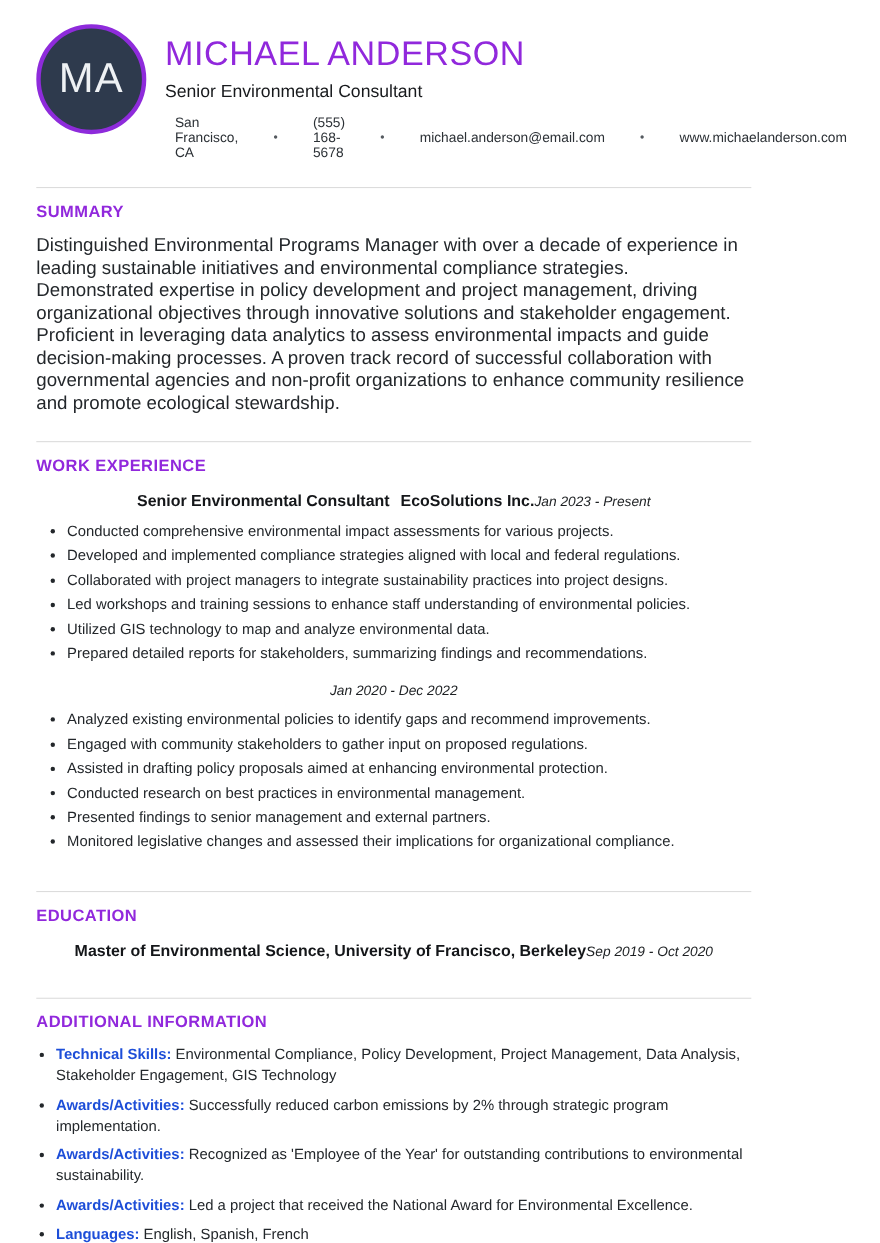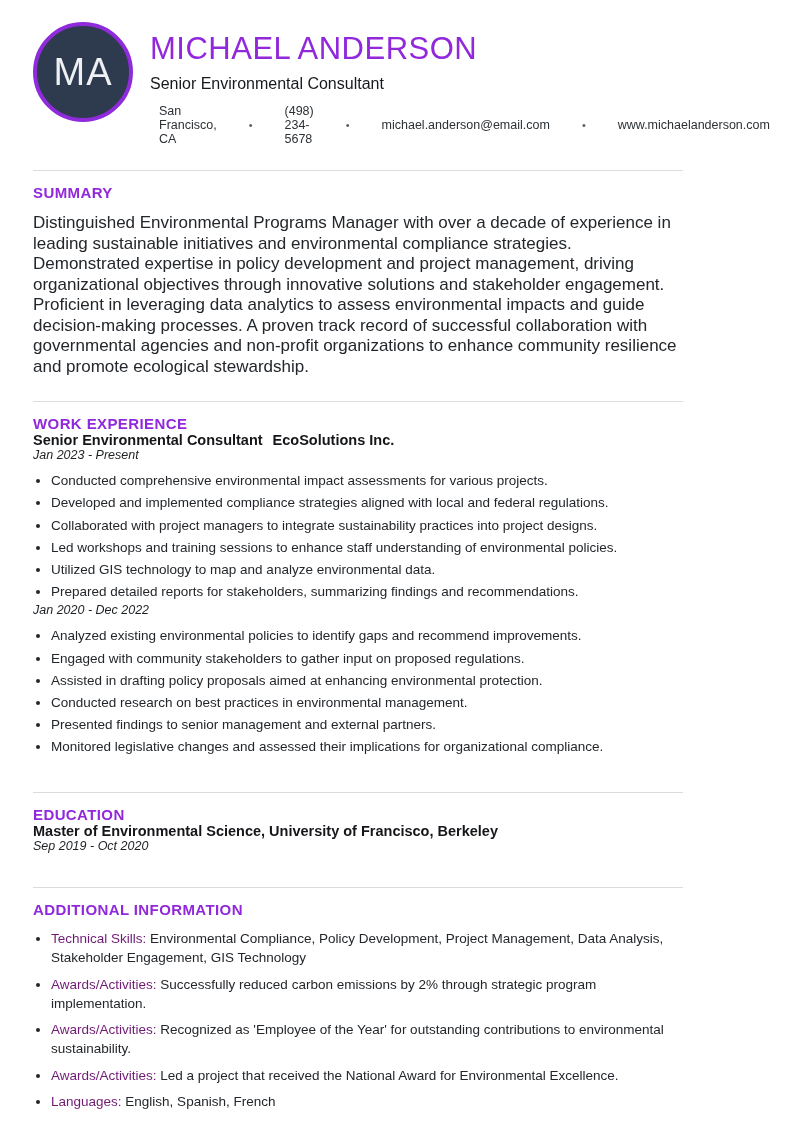--- a/index.html
+++ b/index.html
@@ -70,79 +70,79 @@
   }
   .summary-text {
     margin-top: 12px;
     font-size: 17px;
     line-height: 20.5px;
     color: #23272b;
   }
 
   
   .entry-row {
-    margin-top: 0;
+    margin-top: 16px;
     display: flex;
     justify-content: center;
     align-items: baseline;
-    flex-direction: column;
   }
   .entry-left { font-size: 14.5px; font-weight: 700; color: #141619; }
   .entry-company { margin-left: 10px; }
   .entry-dates {
     font-size: 12.5px;
     font-style: italic;
     color: #1d2023;
     white-space: nowrap;
     flex: 0 0 auto;
   }
   ul.bullets {
     margin-top: 8px;
     padding-left: 18px;
     list-style: disc;
   }
   ul.bullets li {
     font-size: 13.5px;
     line-height: 16px;
     padding: 3.1px 0;
     color: #23272b;
+    margin-left: 10px;
   }
 
   
   ul.addl {
     margin-top: 11px;
     padding-left: 18px;
     list-style: disc;
   }
   ul.addl li {
     font-size: 13.5px;
     line-height: 19px;
     margin-bottom: 7.5px;
     color: #23272b;
   }
-  .addl-label { font-weight: 400; color: #701a75; }
+  .addl-label { font-weight: 700; color: #1d4ed8; }
 
   .spacer-lg { height: 10px; }
 </style>
 </head>
 <body>
 
 <div class="page">
 
   <div class="header">
     <div class="avatar">
       <span>MA</span>
     </div>
     <div class="header-text">
       <div class="person-name">MICHAEL ANDERSON</div>
       <div class="person-title">Senior Environmental Consultant</div>
       <div class="contact-line">
         <span>San Francisco, CA</span>
         <span class="contact-sep">•</span>
-        <span>(498) 234-5678</span>
+        <span>(555) 168-5678</span>
         <span class="contact-sep">•</span>
         <span>michael.anderson@email.com</span>
         <span class="contact-sep">•</span>
         <span>www.michaelanderson.com</span>
       </div>
     </div>
   </div>
 
   <hr class="section-rule">
   <div class="section-heading">SUMMARY</div>

